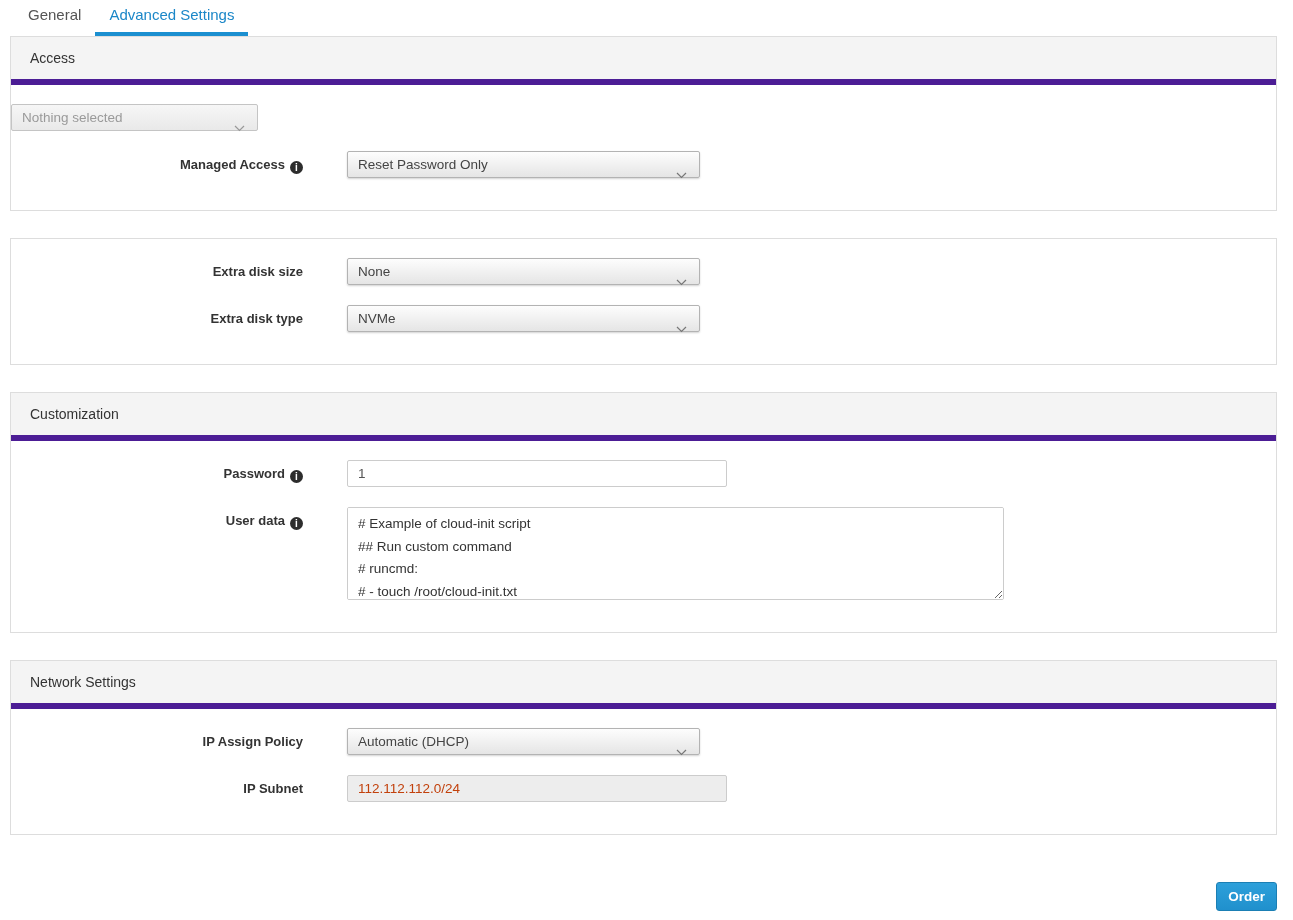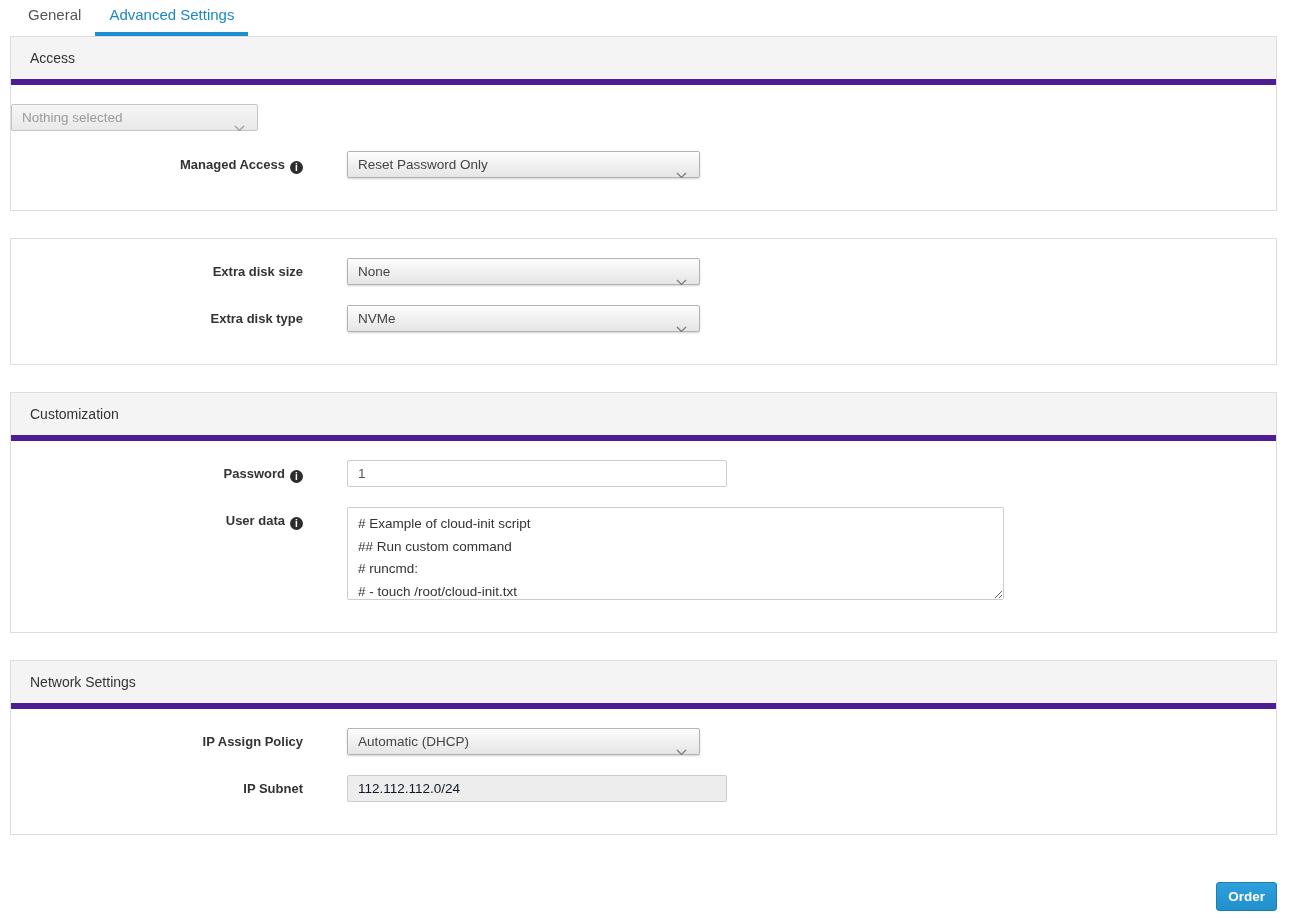--- a/index.html
+++ b/index.html
@@ -126,21 +126,21 @@
     border: 1px solid #ccc;
     border-radius: 2px;
     font-size: 13.5px;
     color: #555;
     font-family: "Liberation Sans", "DejaVu Sans", sans-serif;
     background: #fff;
     outline: none;
   }
   .text-input:disabled {
     background: #ededed;
-    color: #0f172a;
+    color: #c2410c;
     border-color: #ccc;
   }
 
   .textarea {
     width: 657px;
     height: 93px;
     padding: 5px 10px;
     border: 1px solid #ccc;
     border-radius: 2px;
     font-size: 13.5px;

